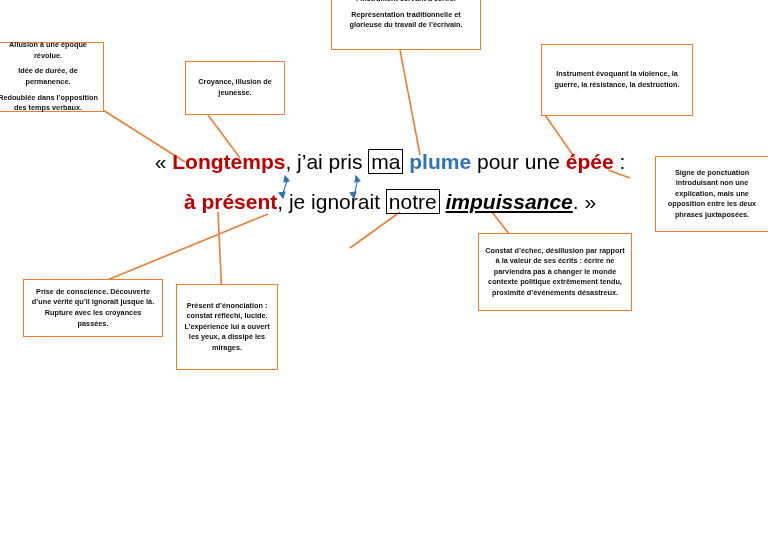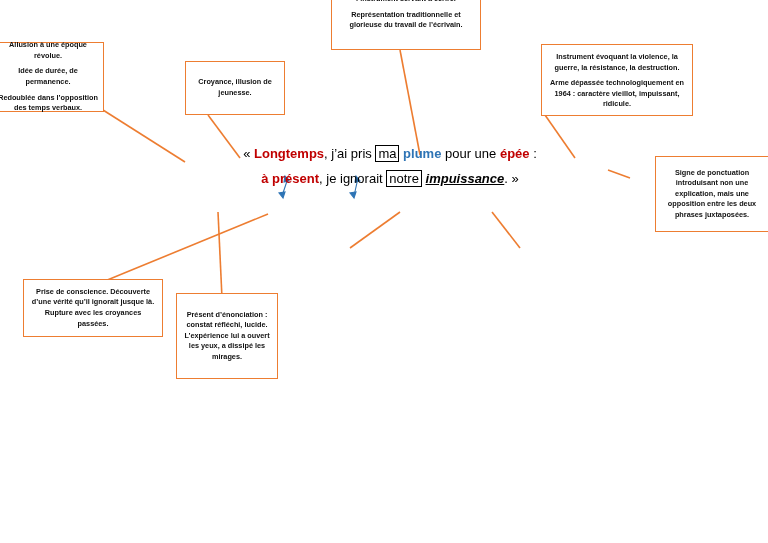--- a/index.html
+++ b/index.html
@@ -47,21 +47,21 @@
   }
   .box p:last-child {
     margin-bottom: 0;
   }
   .sentence {
     position: absolute;
     left: 120px;
     top: 142px;
     width: 540px;
     text-align: center;
-    font-size: 13px;
+    font-size: 21px;
     color: #000000;
     line-height: 1.9;
     white-space: nowrap;
   }
   .line1, .line2 {
     display: block;
   }
   .word-accent {
     color: #C00000;
     font-weight: bold;
@@ -133,32 +133,34 @@
 
   <div class="box" style="left:185px; top:61px; width:100px; height:54px;">
     <p>Croyance, illusion de jeunesse.</p>
   </div>
 
   <div class="box" style="left:331px; top:-36px; width:150px; height:86px;">
     <p>Métonymie : image désuète de l’instrument servant à écrire.</p>
     <p>Représentation traditionnelle et glorieuse du travail de l’écrivain.</p>
   </div>
 
-  <div class="box" style="left:541px; top:44px; width:152px; height:72px;justify-content:flex-end;">
+  <div class="box" style="left:541px; top:44px; width:152px; height:72px;">
     <p>Instrument évoquant la violence, la guerre, la résistance, la destruction.</p>
-    <p>Arme dépassée technologiquement en 1964 : caractère vieillot, impuissant, ridicule.</p>
   </div>
 
   <div class="box" style="left:655px; top:156px; width:114px; height:76px;">
     <p>Signe de ponctuation introduisant non une explication, mais une opposition entre les deux phrases juxtaposées.</p>
   </div>
 
+  <div class="box" style="left:478px; top:233px; width:154px; height:78px;">
+    <p>Constat d’échec, désillusion par rapport à la valeur de ses écrits : écrire ne parviendra pas à changer le monde contexte politique extrêmement tendu, proximité d’événements désastreux.</p>
+  </div>
 
 
-  <div class="box" style="left:176px; top:293px; width:102px; height:86px;">
+  <div class="box" style="left:176px; top:284px; width:102px; height:86px;">
     <p>Présent d’énonciation : constat réfléchi, lucide. L’expérience lui a ouvert les yeux, a dissipé les mirages.</p>
   </div>
 
   <div class="box" style="left:23px; top:279px; width:140px; height:58px;">
     <p>Prise de conscience. Découverte d’une vérité qu’il ignorait jusque là. Rupture avec les croyances passées.</p>
   </div>
 
 </div>
 
 </body></html>

